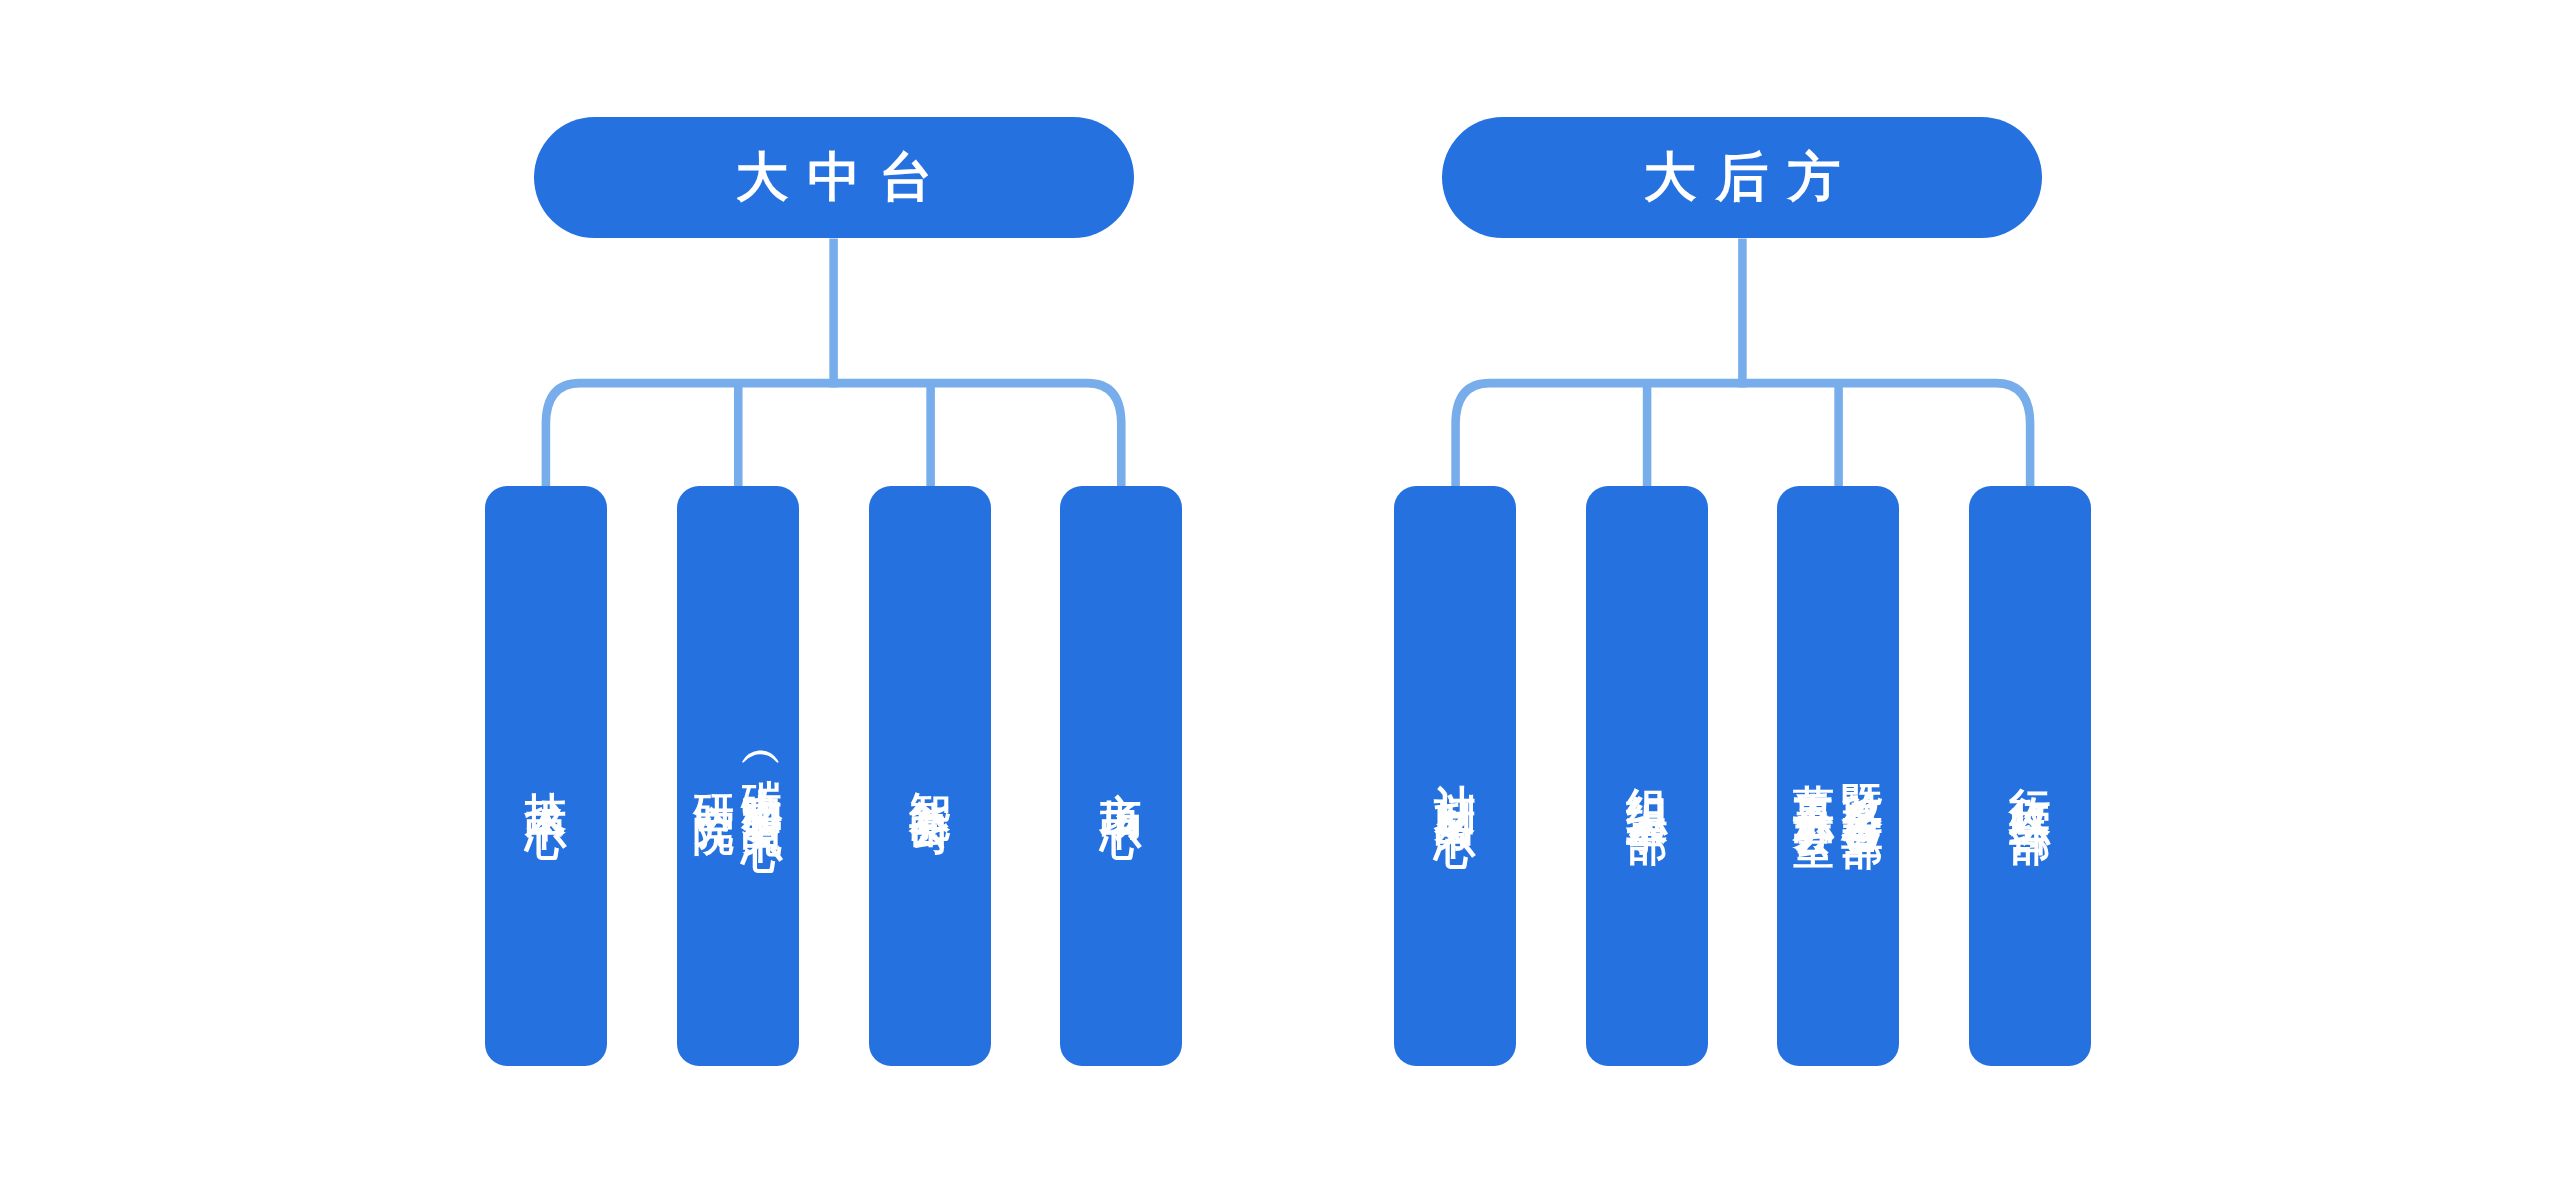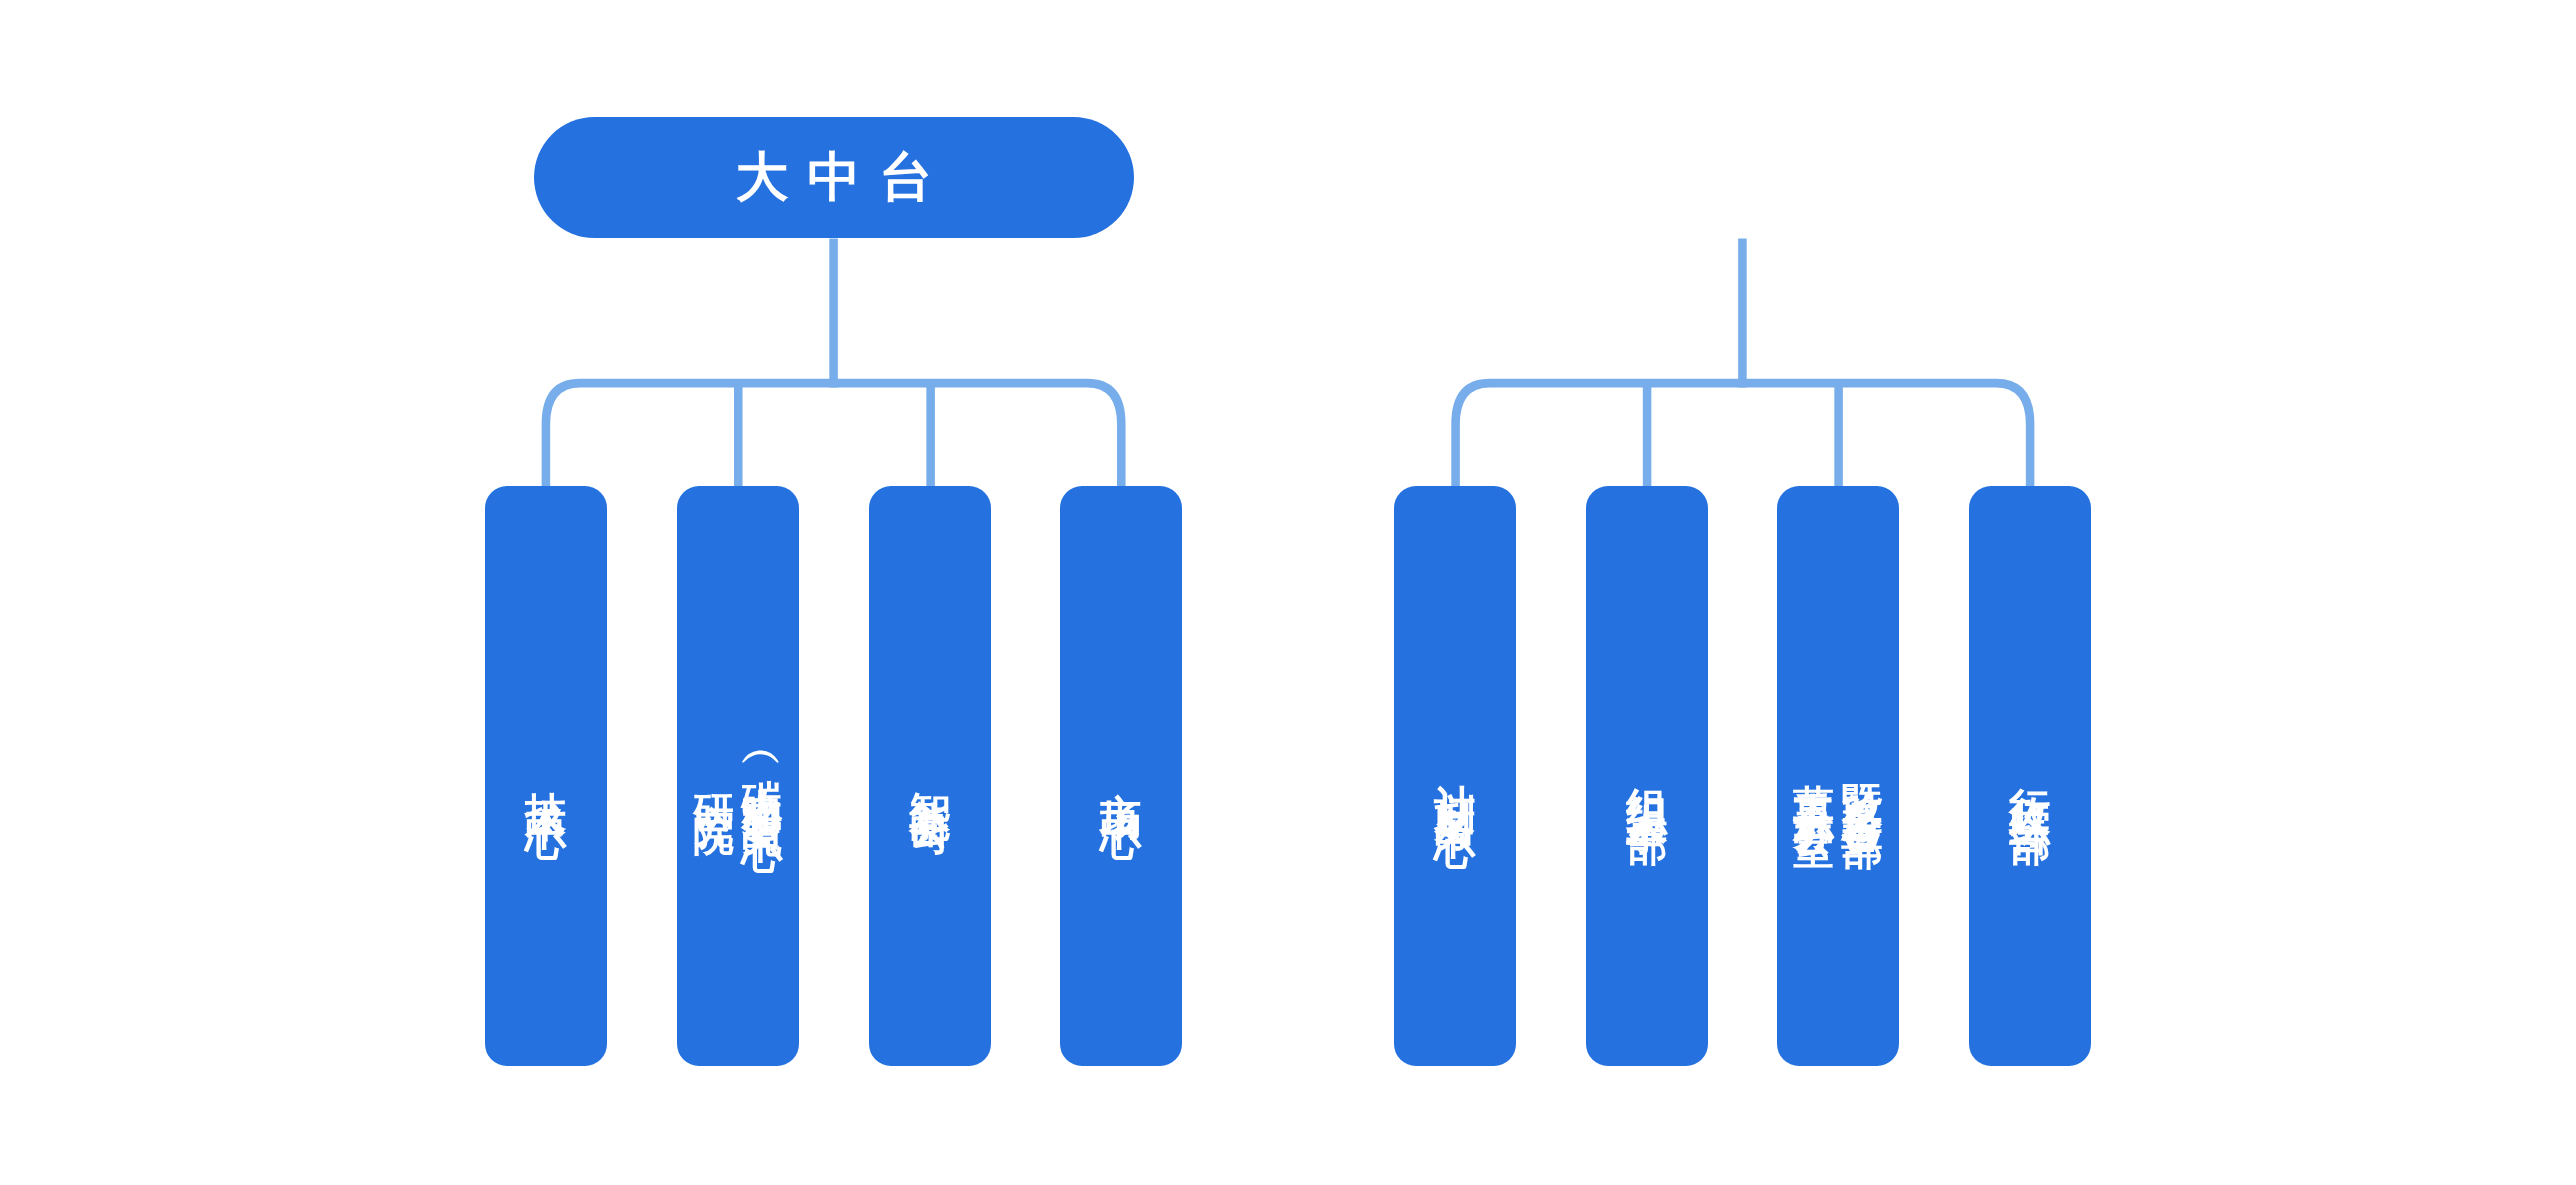--- a/index.html
+++ b/index.html
@@ -65,20 +65,23 @@
 
     <path d="M2038,279 L2038,453"></path>
     <path d="M1702.5,575 L1702.5,496 Q1702.5,448 1742.5,448 L2334.5,448 Q2374.5,448 2374.5,496 L2374.5,575"></path>
     <path d="M1926.5,448 L1926.5,575"></path>
     <path d="M2150.5,448 L2150.5,575"></path>
   </svg>
 
   <div class="pill p1">
     <span class="hlabel">大中台</span>
   </div>
+  <div class="pill p2">
+    <span class="hlabel">大后方</span>
+  </div>
 
   <div class="vnode n1">
     <span class="vlabel">技术中心</span>
   </div>
   <div class="vnode n2">
     <span class="vlabel">研究院
 （碳中和研究中心）</span>
   </div>
   <div class="vnode n3">
     <span class="vlabel">智能公司</span>

